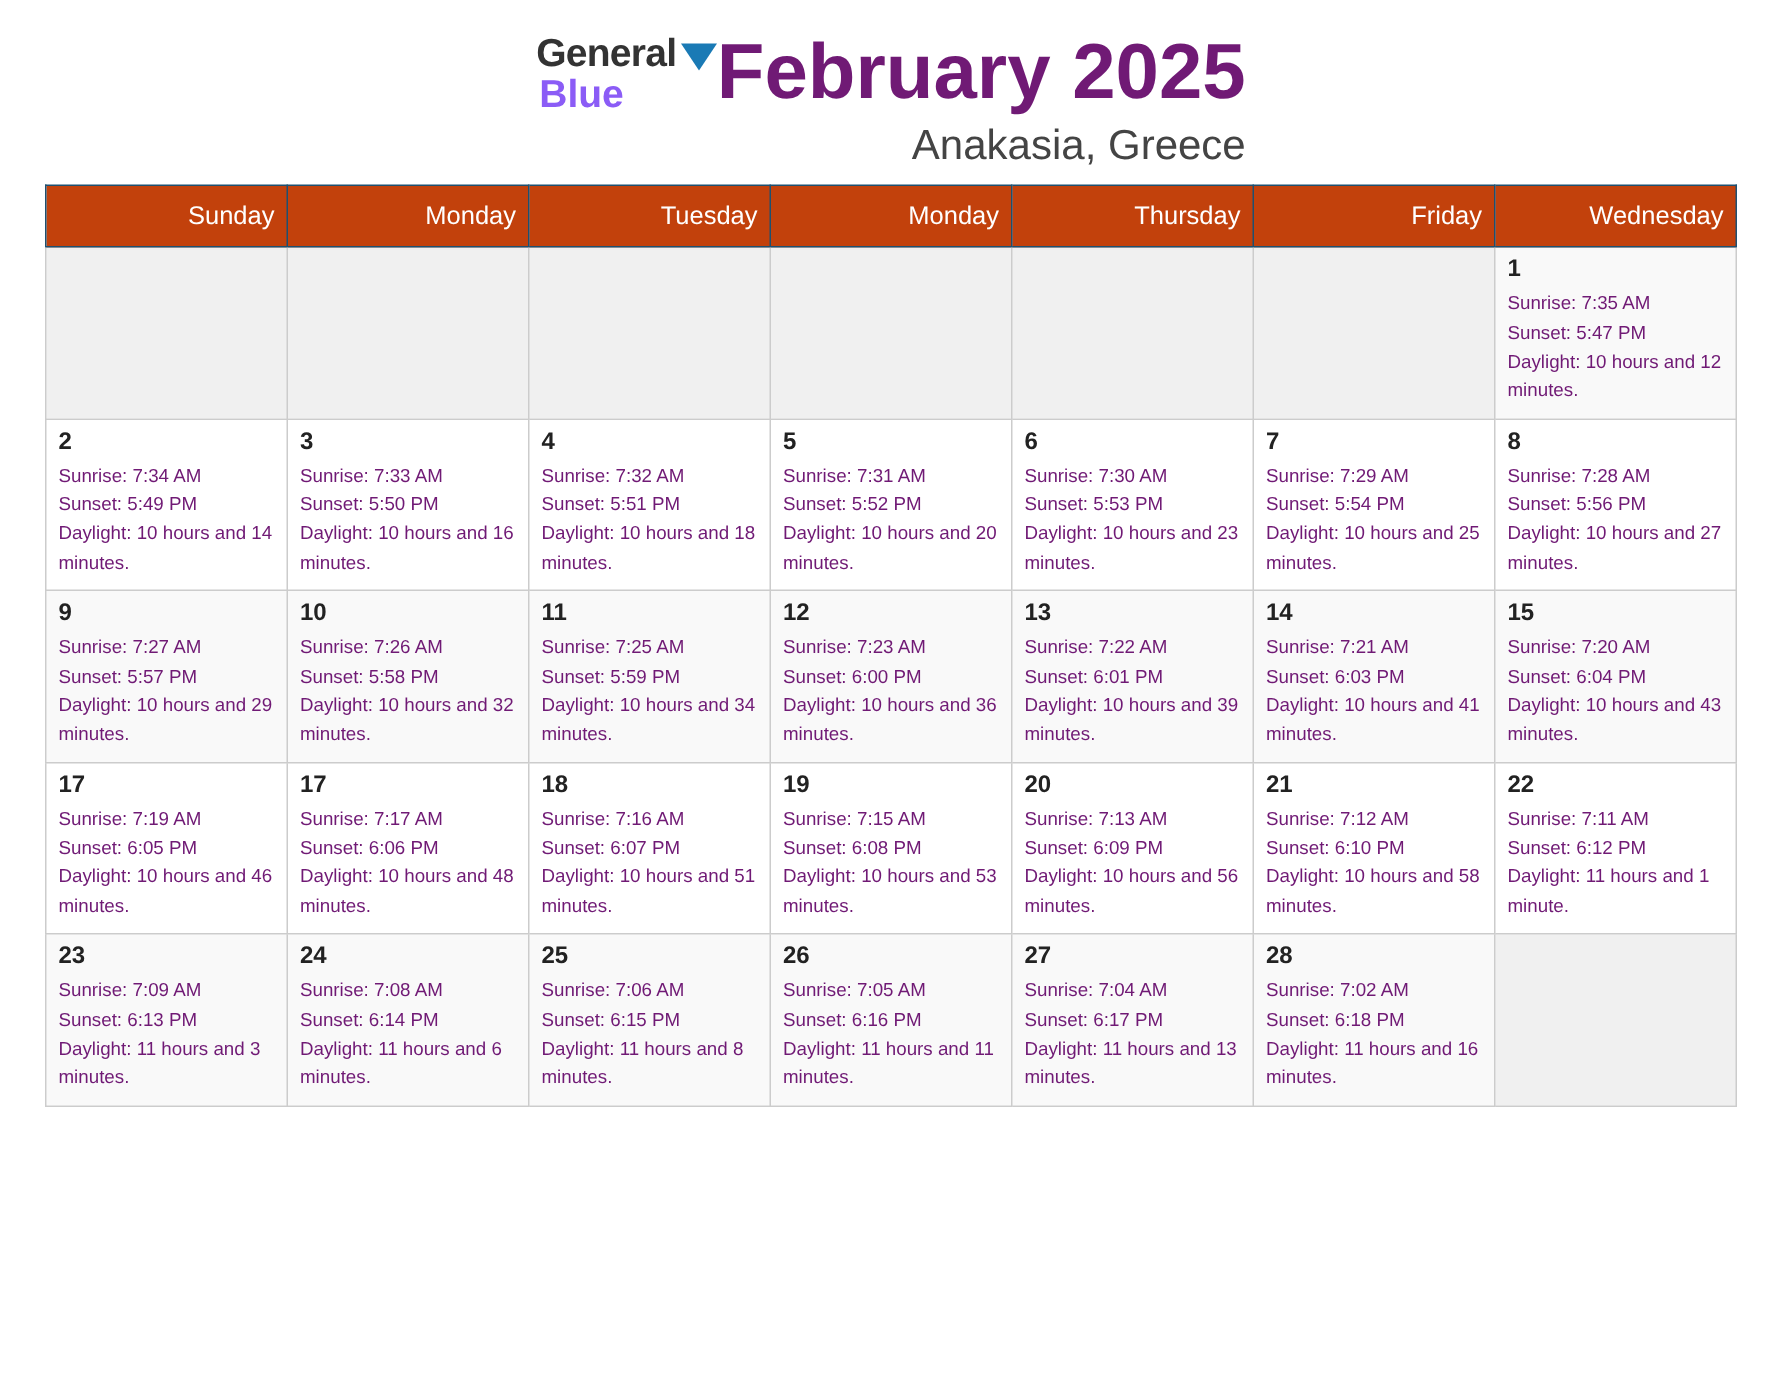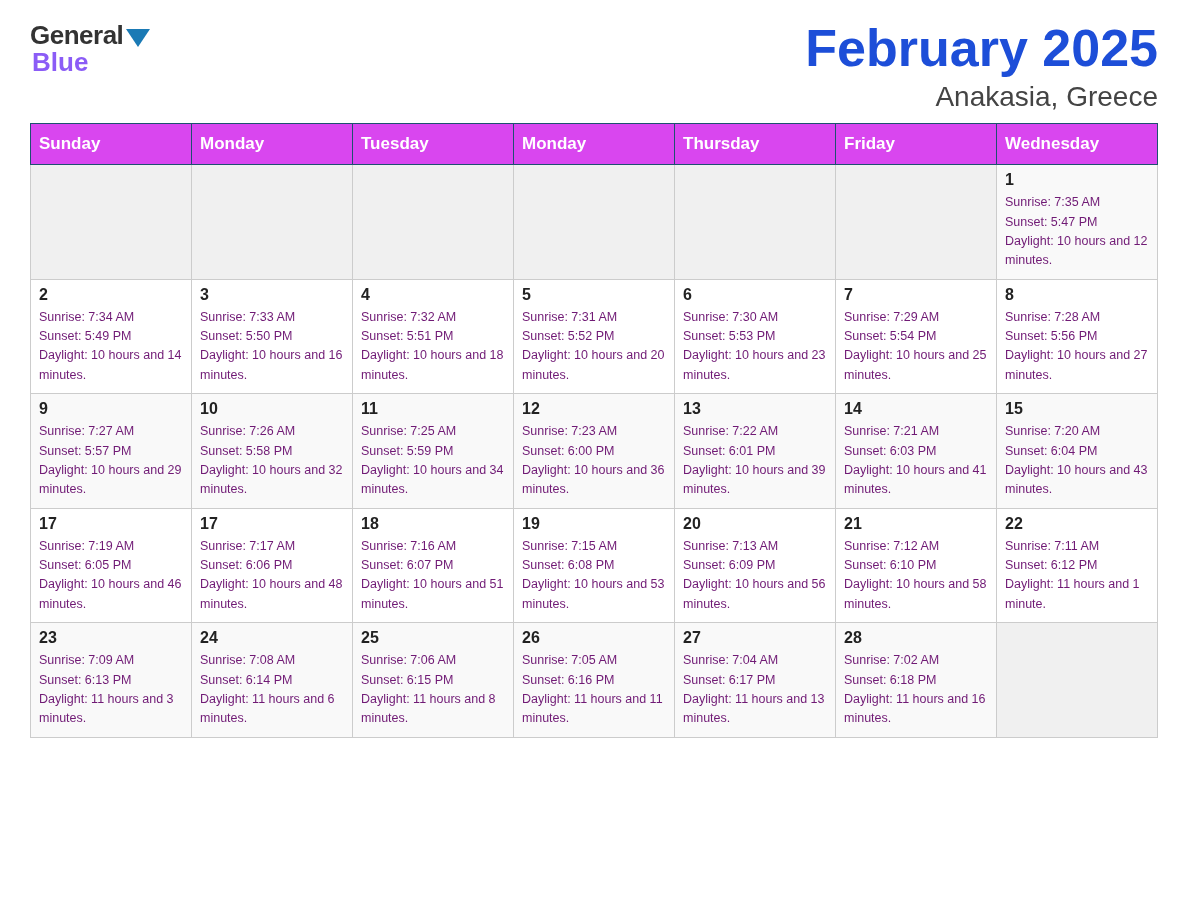--- a/index.html
+++ b/index.html
@@ -5,21 +5,21 @@
     * { box-sizing: border-box; margin: 0; padding: 0; }
     body {
       font-family: Arial, sans-serif;
       background: #fff;
       padding: 20px 30px;
       width: 1188px;
       min-height: 918px;
     }
     .header {
       display: flex;
-      justify-content: space-between;
+      justify-content: center;
       align-items: flex-start;
       margin-bottom: 10px;
     }
     .logo {
       display: flex;
       flex-direction: column;
       align-items: flex-start;
     }
     .logo-top {
       display: flex;
@@ -46,40 +46,40 @@
       color: #8b5cf6;
       margin-top: -4px;
       padding-left: 2px;
     }
     .title-block {
       text-align: right;
     }
     .main-title {
       font-size: 52px;
       font-weight: bold;
-      color: #1d4ed8;
+      color: #701a75;
       line-height: 1.1;
     }
     .subtitle {
       font-size: 28px;
       color: #444;
       margin-top: 4px;
     }
     .calendar {
       width: 100%;
       border-collapse: collapse;
       margin-top: 8px;
     }
     .calendar th {
-      background-color: #d946ef;
+      background-color: #c2410c;
       color: #fff;
       font-size: 17px;
-      font-weight: bold;
+      font-weight: normal;
       padding: 10px 8px;
-      text-align: left;
+      text-align: right;
       border: 1px solid #1e5070;
     }
     .calendar td {
       vertical-align: top;
       padding: 6px 8px 8px 8px;
       border: 1px solid #ccc;
       width: calc(100% / 7);
       min-height: 100px;
       font-size: 13px;
       color: #333;

